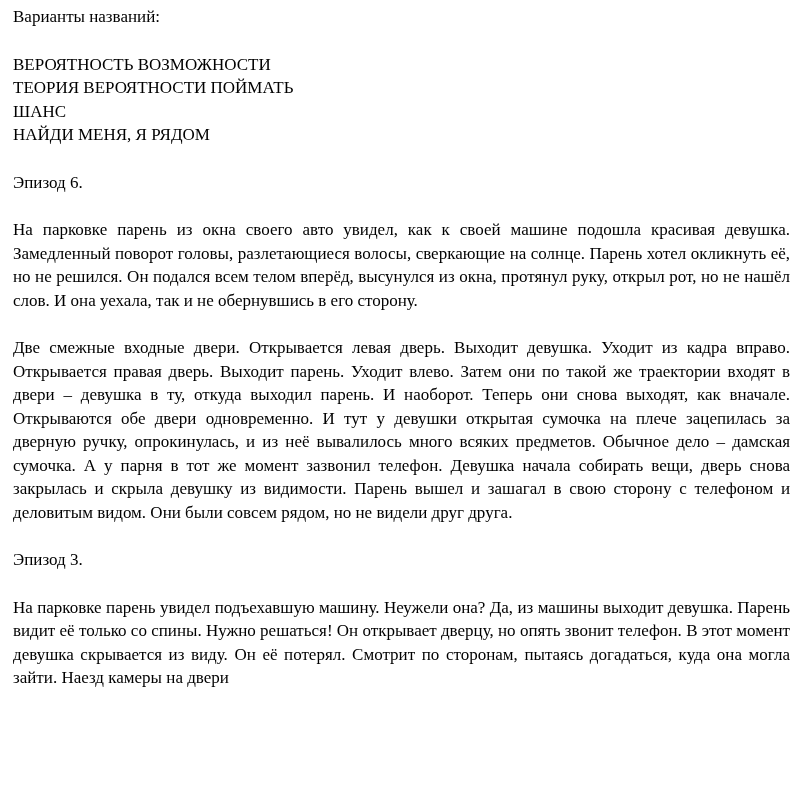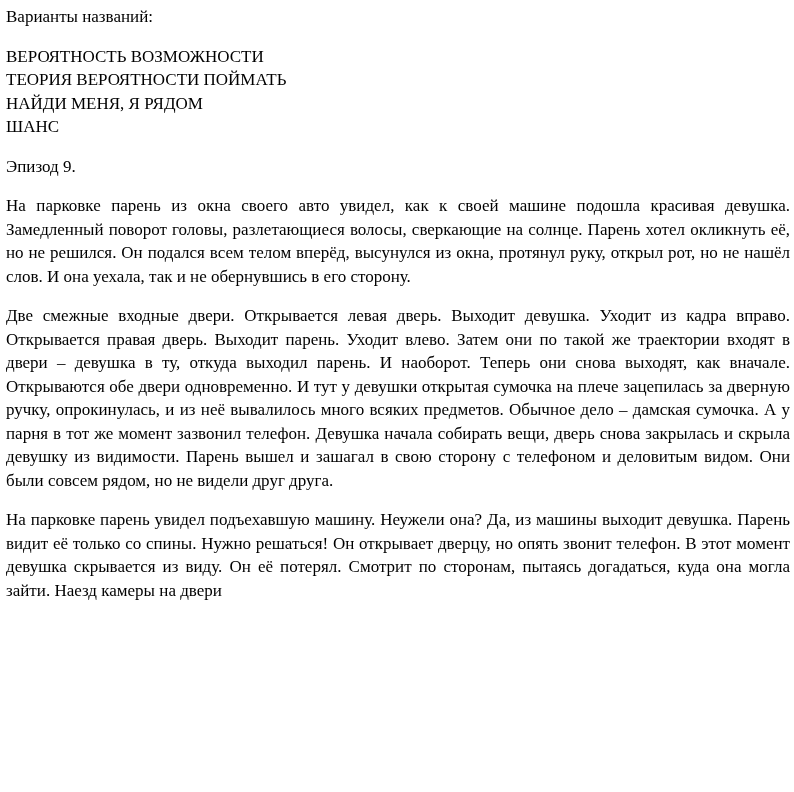--- a/index.html
+++ b/index.html
@@ -11,48 +11,49 @@
   }
   body {
     font-family: "Liberation Serif", "DejaVu Serif", serif;
     font-size: 17px;
     line-height: 23.5px;
     color: #000000;
   }
   .page {
     width: 794px;
     height: 792px;
-    padding: 5px 4px 0 6px;
+    padding: 5px 4px 0 13px;
     overflow: hidden;
   }
   .block {
-    margin-top: 16px;
+    margin-top: 24px;
   }
   .para {
     text-align: justify;
     font-family: Liberation Serif, serif;
   }
   .title-option {
     white-space: nowrap;
   }
 </style>
 </head>
 <body>
 
 <div class="page">
 
   <p>Варианты названий:</p>
 
   <div class="block">
     <div class="title-option">ВЕРОЯТНОСТЬ ВОЗМОЖНОСТИ</div>
     <div class="title-option">ТЕОРИЯ ВЕРОЯТНОСТИ ПОЙМАТЬ</div>
+    <div class="title-option">ШАНС</div>
     <div class="title-option">НАЙДИ МЕНЯ, Я РЯДОМ</div>
-    <div class="title-option">ШАНС</div>
   </div>
 
-  <p class="block">Эпизод 9.</p>
+  <p class="block">Эпизод 6.</p>
   <p class="block para">На парковке парень из окна своего авто увидел, как к своей машине подошла красивая девушка. Замедленный поворот головы, разлетающиеся волосы, сверкающие на солнце. Парень хотел окликнуть её, но не решился. Он подался всем телом вперёд, высунулся из окна, протянул руку, открыл рот, но не нашёл слов. И она уехала, так и не обернувшись в его сторону.</p>
 
   <p class="block para">Две смежные входные двери. Открывается левая дверь. Выходит девушка. Уходит из кадра вправо. Открывается правая дверь. Выходит парень. Уходит влево. Затем они по такой же траектории входят в двери – девушка в ту, откуда выходил парень. И наоборот. Теперь они снова выходят, как вначале. Открываются обе двери одновременно. И тут у девушки открытая сумочка на плече зацепилась за дверную ручку, опрокинулась, и из неё вывалилось много всяких предметов. Обычное дело – дамская сумочка. А у парня в тот же момент зазвонил телефон. Девушка начала собирать вещи, дверь снова закрылась и скрыла девушку из видимости. Парень вышел и зашагал в свою сторону с телефоном и деловитым видом. Они были совсем рядом, но не видели друг друга.</p>
 
+  <p class="block">Эпизод 3.</p>
   <p class="block para">На парковке парень увидел подъехавшую машину. Неужели она? Да, из машины выходит девушка. Парень видит её только со спины. Нужно решаться! Он открывает дверцу, но опять звонит телефон. В этот момент девушка скрывается из виду. Он её потерял. Смотрит по сторонам, пытаясь догадаться, куда она могла зайти. Наезд камеры на двери</p>
 
 </div>
 
 </body></html>

